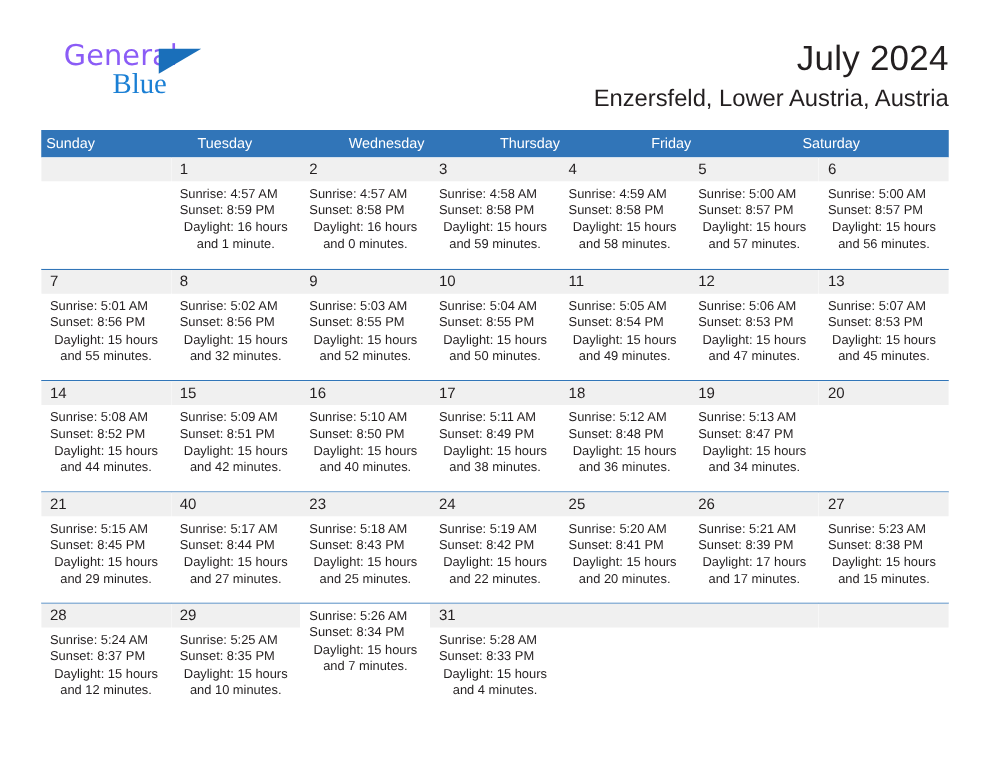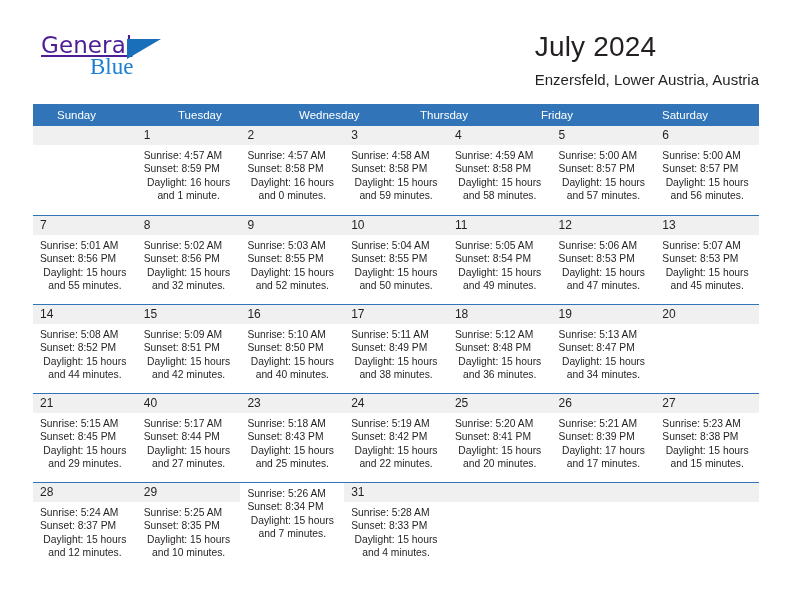--- a/index.html
+++ b/index.html
@@ -31,29 +31,28 @@
   }
   .logo {
     position: absolute;
     left: 0;
     top: 0;
     width: 220px;
     height: 60px;
   }
   .logo-general {
     position: absolute;
-    left: 8px;
+    left: 18px;
     top: 2px;
     font-size: 23px;
     letter-spacing: 0.1px;
-    color: #4c1d95;
+    color: #8b5cf6;
     font-family: "DejaVu Sans", sans-serif;
     font-weight: 400;
     line-height: 26px;
-    text-decoration: underline;
   }
   .logo-triangle {
     position: absolute;
     left: 94px;
     top: 9px;
     width: 0;
     height: 0;
     border-left: 34px solid #1a6fba;
     border-bottom: 20px solid transparent;
   }
@@ -65,33 +64,34 @@
     color: #1a7fd4;
     font-family: Liberation Serif, serif;
     font-weight: 400;
     line-height: 26px;
   }
 
   .title-block {
     position: absolute;
     right: 0;
     top: 0;
+    text-align: right;
     margin-left: 32px;
   }
   .cal-title {
     font-size: 28px;
     font-weight: 400;
     color: #231f20;
     line-height: 34px;
     letter-spacing: 0.2px;
     white-space: nowrap;
   }
   .cal-subtitle {
     margin-top: 7px;
-    font-size: 15px;
+    font-size: 19px;
     font-weight: 400;
     color: #231f20;
     line-height: 18px;
     white-space: nowrap;
   }
 
   
   .calendar {
     position: absolute;
     left: 33px;
@@ -101,21 +101,21 @@
   .weekday-row {
     display: flex;
     background: #3175b8;
     height: 22px;
   }
   .weekday {
     flex: 1 1 0;
     color: #ffffff;
     font-size: 11.5px;
     line-height: 22px;
-    padding-left: 24px;
+    padding-left: 4px;
     box-sizing: border-box;
     white-space: nowrap;
     overflow: hidden;
   }
 
   .week-row {
     display: flex;
     border-top: 1px solid #3175b8;
     height: 89px;
     box-sizing: border-box;

